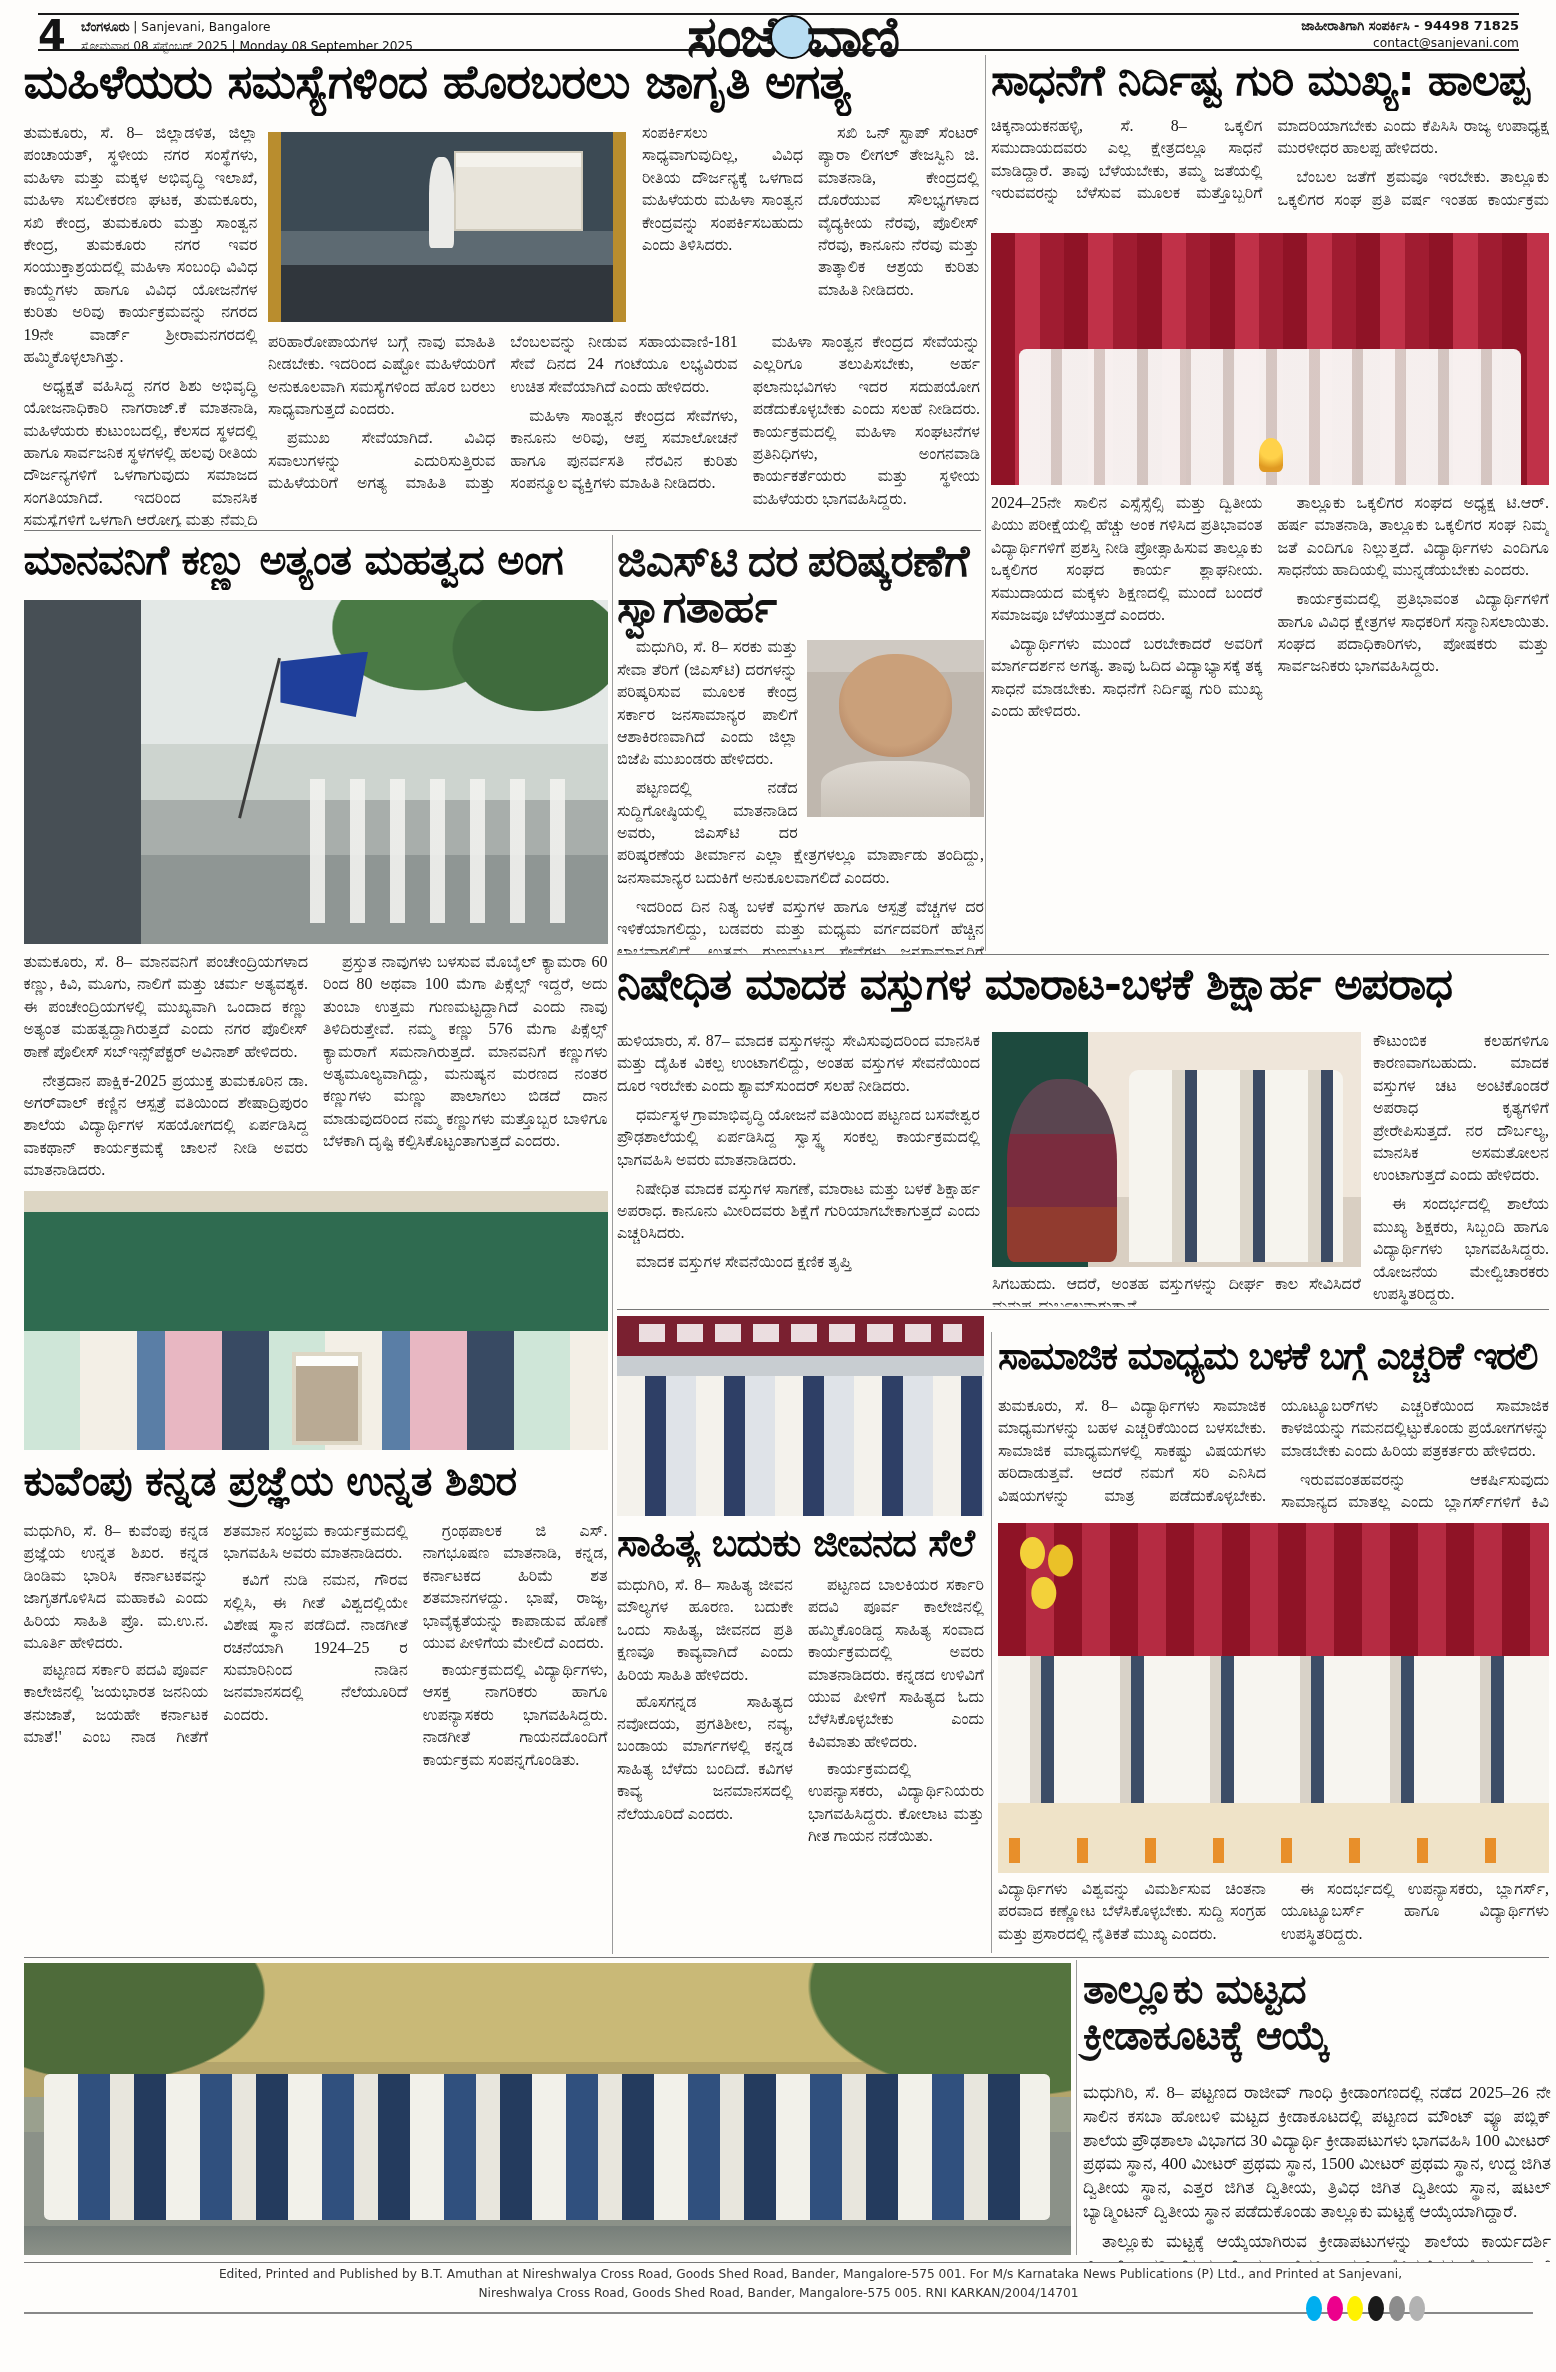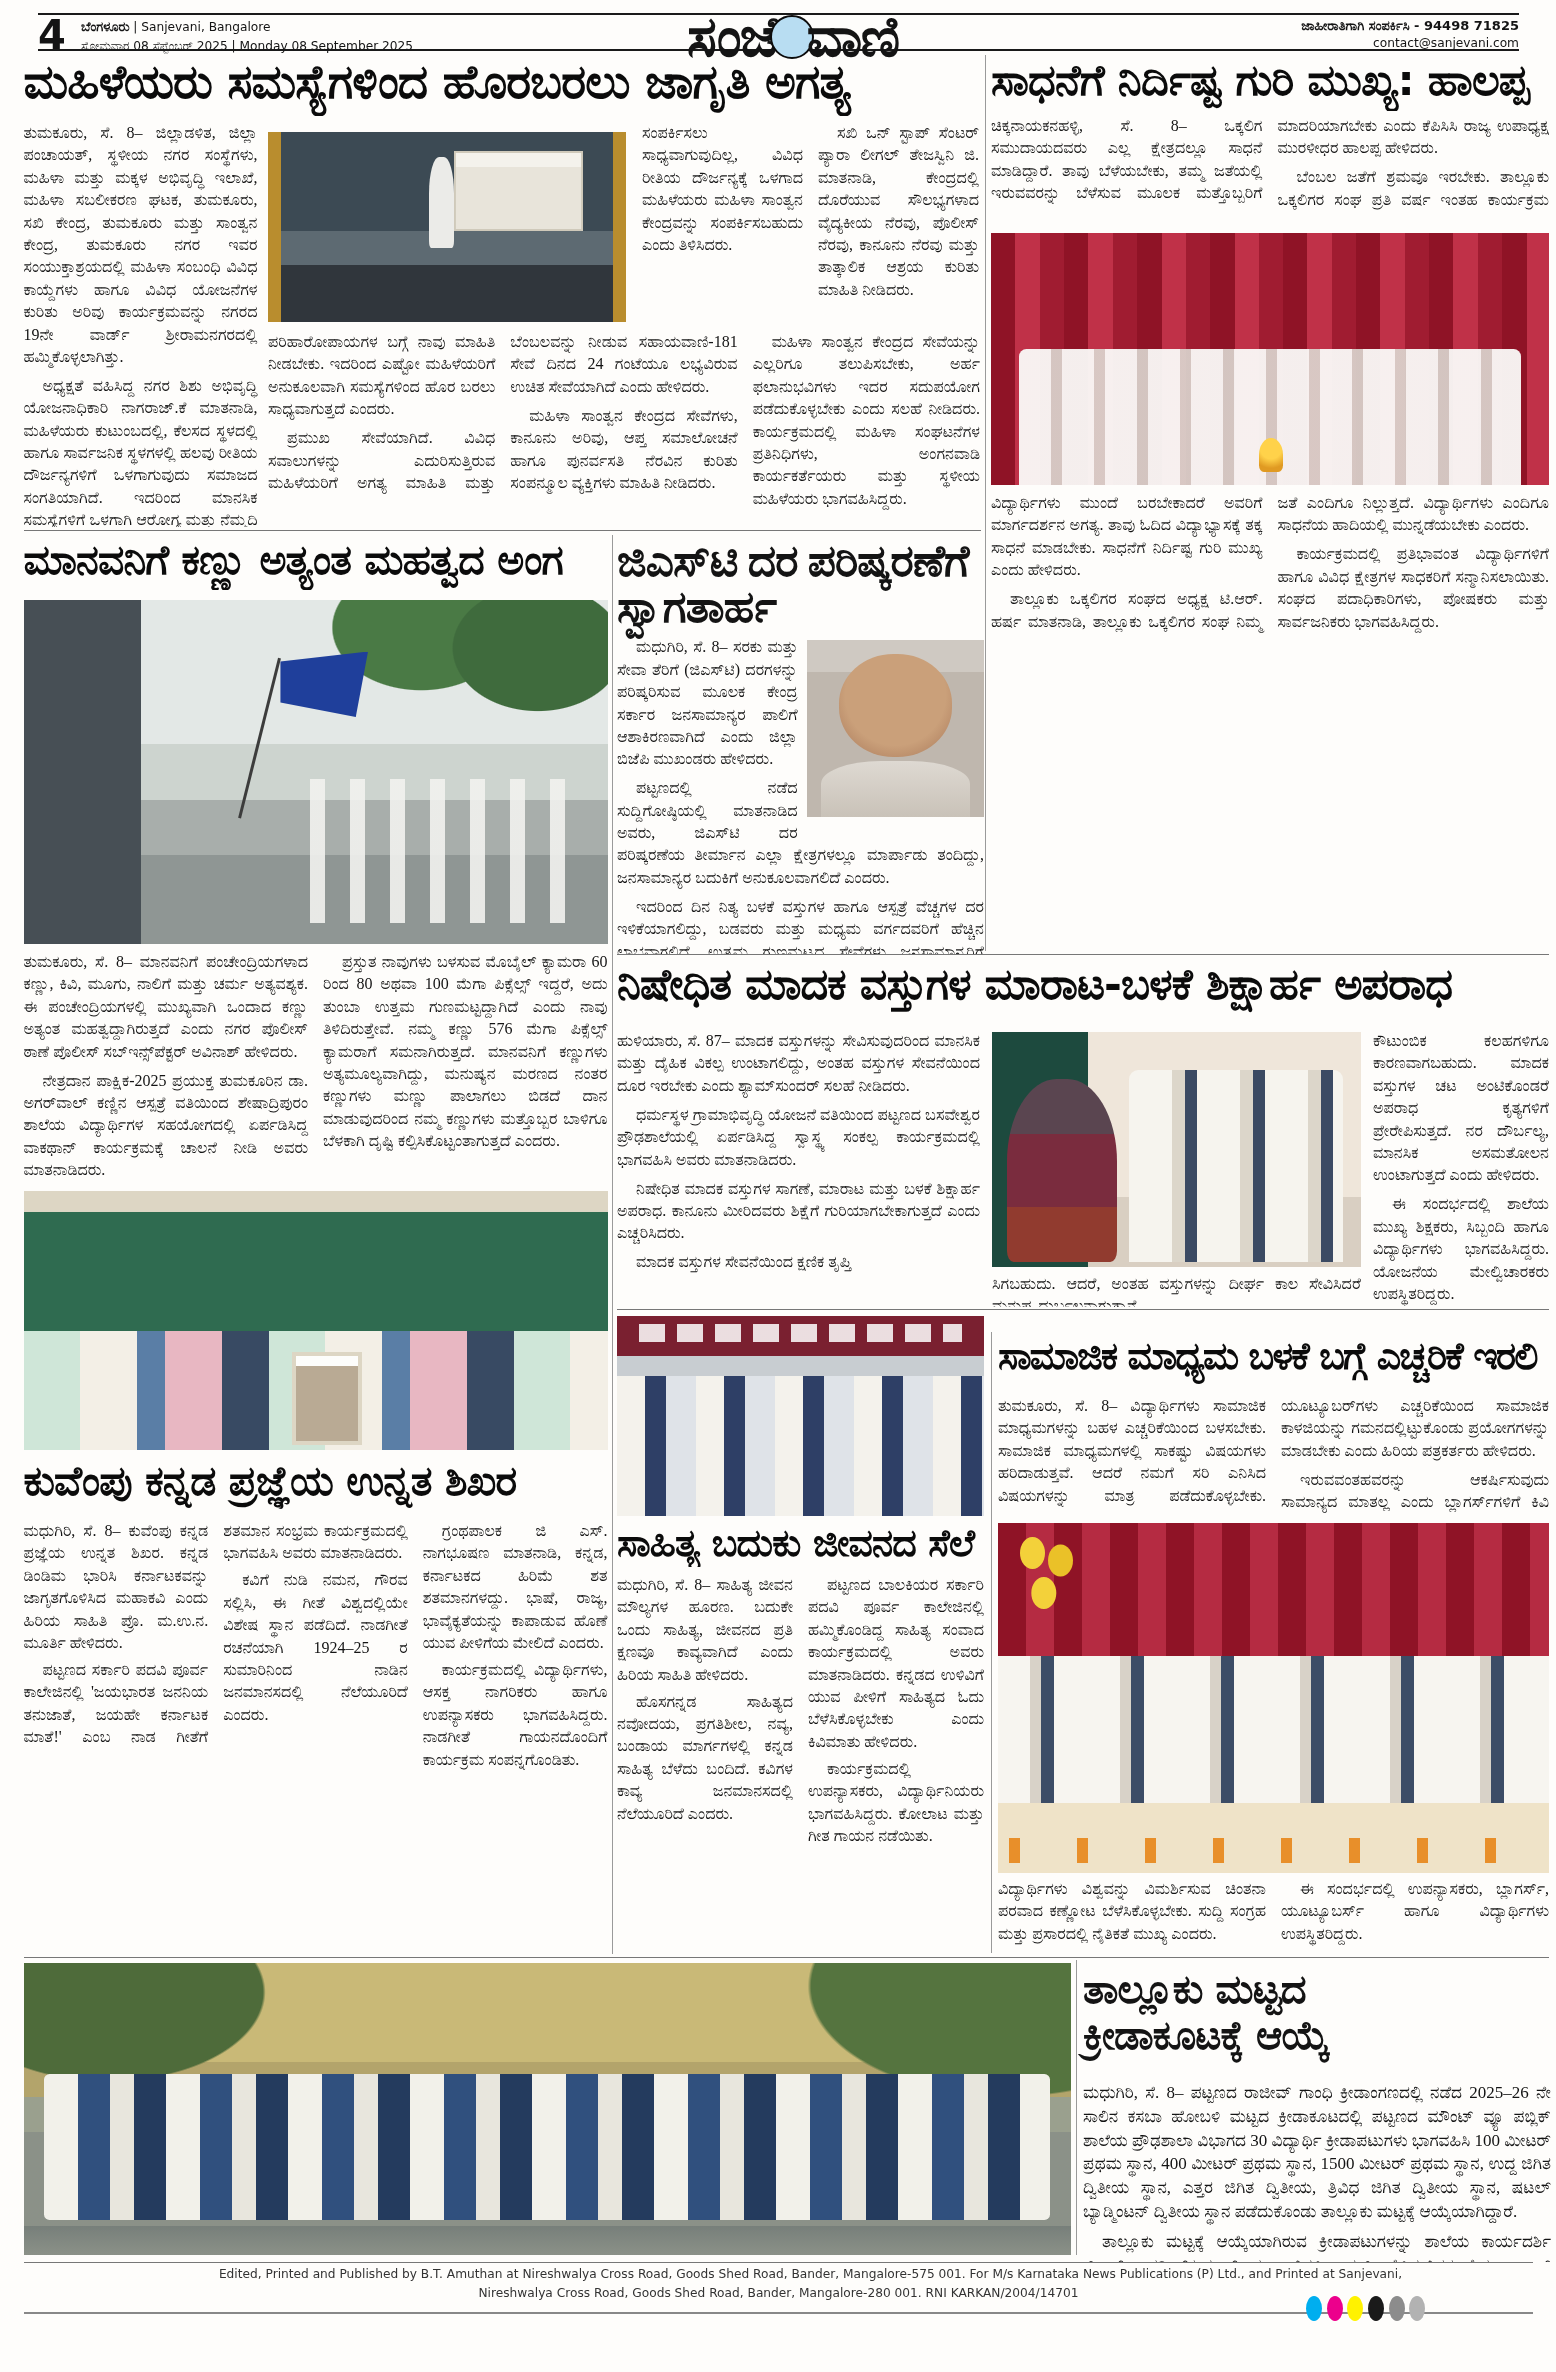--- a/index.html
+++ b/index.html
@@ -184,20 +184,21 @@
 
   <div class="txt cols2" style="left:991px;top:115px;width:558px;height:115px;">
     <p>ಚಿಕ್ಕನಾಯಕನಹಳ್ಳಿ, ಸೆ. 8– ಒಕ್ಕಲಿಗ ಸಮುದಾಯದವರು ಎಲ್ಲ ಕ್ಷೇತ್ರದಲ್ಲೂ ಸಾಧನೆ ಮಾಡಿದ್ದಾರೆ. ತಾವು ಬೆಳೆಯಬೇಕು, ತಮ್ಮ ಜತೆಯಲ್ಲಿ ಇರುವವರನ್ನು ಬೆಳೆಸುವ ಮೂಲಕ ಮತ್ತೊಬ್ಬರಿಗೆ ಮಾದರಿಯಾಗಬೇಕು ಎಂದು ಕೆಪಿಸಿಸಿ ರಾಜ್ಯ ಉಪಾಧ್ಯಕ್ಷ ಮುರಳೀಧರ ಹಾಲಪ್ಪ ಹೇಳಿದರು.</p>
     <p>ಬೆಂಬಲ ಜತೆಗೆ ಶ್ರಮವೂ ಇರಬೇಕು. ತಾಲ್ಲೂಕು ಒಕ್ಕಲಿಗರ ಸಂಘ ಪ್ರತಿ ವರ್ಷ ಇಂತಹ ಕಾರ್ಯಕ್ರಮ ಮಾಡಲಿ. ಸಮುದಾಯ ಭವನ ನಿರ್ಮಾಣವಾದರೆ ನಾವೂ ಸಹ ಸಹಕಾರ ಮಾಡುತ್ತೇವೆ ಎಂದರು.</p>
 
   </div>
 
   <div class="photo ph-halappa" style="left:991px;top:233px;width:558px;height:252px;"></div>
 
   <div class="txt cols2" style="left:991px;top:492px;width:558px;height:458px;">
+    <p>2024–25ನೇ ಸಾಲಿನ ಎಸ್ಸೆಸ್ಸೆಲ್ಸಿ ಮತ್ತು ದ್ವಿತೀಯ ಪಿಯು ಪರೀಕ್ಷೆಯಲ್ಲಿ ಹೆಚ್ಚು ಅಂಕ ಗಳಿಸಿದ ಪ್ರತಿಭಾವಂತ ವಿದ್ಯಾರ್ಥಿಗಳಿಗೆ ಪ್ರಶಸ್ತಿ ನೀಡಿ ಪ್ರೋತ್ಸಾಹಿಸುವ ತಾಲ್ಲೂಕು ಒಕ್ಕಲಿಗರ ಸಂಘದ ಕಾರ್ಯ ಶ್ಲಾಘನೀಯ. ಸಮುದಾಯದ ಮಕ್ಕಳು ಶಿಕ್ಷಣದಲ್ಲಿ ಮುಂದೆ ಬಂದರೆ ಸಮಾಜವೂ ಬೆಳೆಯುತ್ತದೆ ಎಂದರು.</p>
     <p>ವಿದ್ಯಾರ್ಥಿಗಳು ಮುಂದೆ ಬರಬೇಕಾದರೆ ಅವರಿಗೆ ಮಾರ್ಗದರ್ಶನ ಅಗತ್ಯ. ತಾವು ಓದಿದ ವಿದ್ಯಾಭ್ಯಾಸಕ್ಕೆ ತಕ್ಕ ಸಾಧನೆ ಮಾಡಬೇಕು. ಸಾಧನೆಗೆ ನಿರ್ದಿಷ್ಟ ಗುರಿ ಮುಖ್ಯ ಎಂದು ಹೇಳಿದರು.</p>
     <p>ತಾಲ್ಲೂಕು ಒಕ್ಕಲಿಗರ ಸಂಘದ ಅಧ್ಯಕ್ಷ ಟಿ.ಆರ್. ಹರ್ಷ ಮಾತನಾಡಿ, ತಾಲ್ಲೂಕು ಒಕ್ಕಲಿಗರ ಸಂಘ ನಿಮ್ಮ ಜತೆ ಎಂದಿಗೂ ನಿಲ್ಲುತ್ತದೆ. ವಿದ್ಯಾರ್ಥಿಗಳು ಎಂದಿಗೂ ಸಾಧನೆಯ ಹಾದಿಯಲ್ಲಿ ಮುನ್ನಡೆಯಬೇಕು ಎಂದರು.</p>
     <p>ಕಾರ್ಯಕ್ರಮದಲ್ಲಿ ಪ್ರತಿಭಾವಂತ ವಿದ್ಯಾರ್ಥಿಗಳಿಗೆ ಹಾಗೂ ವಿವಿಧ ಕ್ಷೇತ್ರಗಳ ಸಾಧಕರಿಗೆ ಸನ್ಮಾನಿಸಲಾಯಿತು. ಸಂಘದ ಪದಾಧಿಕಾರಿಗಳು, ಪೋಷಕರು ಮತ್ತು ಸಾರ್ವಜನಿಕರು ಭಾಗವಹಿಸಿದ್ದರು.</p>
   </div>
 
   <div class="headline" style="left:23.5px;top:539px;width:584px;height:51px;font-size:41px;">ಮಾನವನಿಗೆ ಕಣ್ಣು ಅತ್ಯಂತ ಮಹತ್ವದ ಅಂಗ</div>
 
   <div class="photo ph-eye" style="left:23.5px;top:600px;width:584px;height:344px;">
     <span class="ph-eye-walkers"></span>
   </div>
@@ -284,21 +285,21 @@
     <div>ಕ್ರೀಡಾಕೂಟಕ್ಕೆ ಆಯ್ಕೆ</div>
   </div>
 
   <div class="txt" style="left:1083px;top:2073px;width:468px;height:181px;margin-top:8px;">
     <p style="font-size:17px;">ಮಧುಗಿರಿ, ಸೆ. 8– ಪಟ್ಟಣದ ರಾಜೀವ್ ಗಾಂಧಿ ಕ್ರೀಡಾಂಗಣದಲ್ಲಿ ನಡೆದ 2025–26 ನೇ ಸಾಲಿನ ಕಸಬಾ ಹೋಬಳಿ ಮಟ್ಟದ ಕ್ರೀಡಾಕೂಟದಲ್ಲಿ ಪಟ್ಟಣದ ಮೌಂಟ್ ವ್ಯೂ ಪಬ್ಲಿಕ್ ಶಾಲೆಯ ಪ್ರೌಢಶಾಲಾ ವಿಭಾಗದ 30 ವಿದ್ಯಾರ್ಥಿ ಕ್ರೀಡಾಪಟುಗಳು ಭಾಗವಹಿಸಿ 100 ಮೀಟರ್ ಪ್ರಥಮ ಸ್ಥಾನ, 400 ಮೀಟರ್ ಪ್ರಥಮ ಸ್ಥಾನ, 1500 ಮೀಟರ್ ಪ್ರಥಮ ಸ್ಥಾನ, ಉದ್ದ ಜಿಗಿತ ದ್ವಿತೀಯ ಸ್ಥಾನ, ಎತ್ತರ ಜಿಗಿತ ದ್ವಿತೀಯ, ತ್ರಿವಿಧ ಜಿಗಿತ ದ್ವಿತೀಯ ಸ್ಥಾನ, ಷಟಲ್ ಬ್ಯಾಡ್ಮಿಂಟನ್ ದ್ವಿತೀಯ ಸ್ಥಾನ ಪಡೆದುಕೊಂಡು ತಾಲ್ಲೂಕು ಮಟ್ಟಕ್ಕೆ ಆಯ್ಕೆಯಾಗಿದ್ದಾರೆ.</p>
     <p style="font-size:17px;">ತಾಲ್ಲೂಕು ಮಟ್ಟಕ್ಕೆ ಆಯ್ಕೆಯಾಗಿರುವ ಕ್ರೀಡಾಪಟುಗಳನ್ನು ಶಾಲೆಯ ಕಾರ್ಯದರ್ಶಿ ಜಿ.ಎಸ್. ಜಗದೀಶ್‌ಕುಮಾರ್, ಮುಖ್ಯ ಶಿಕ್ಷಕಿ ವಾಸಂತಿ, ದೈಹಿಕ ಶಿಕ್ಷಕ ಜೆ.ಮಂಜುನಾಥ್ ,ಸಹ ಶಿಕ್ಷಕರು ಮತ್ತು ಸಿಬ್ಬಂದಿ ವರ್ಗದವರು ಅಭಿನಂದಿಸಿದ್ದಾರೆ.</p>
   </div>
 
   <div class="rule-h thin" style="left:23.5px;top:2262px;width:1509px;"></div>
   <div class="footer-line" style="top:2267px;padding-left:32px;">Edited, Printed and Published by B.T. Amuthan at Nireshwalya Cross Road, Goods Shed Road, Bander, Mangalore-575 001. For M/s Karnataka News Publications (P) Ltd., and Printed at Sanjevani,</div>
-  <div class="footer-line" style="top:2286px;">Nireshwalya Cross Road, Goods Shed Road, Bander, Mangalore-280 001. RNI KARKAN/2004/14701</div>
+  <div class="footer-line" style="top:2286px;">Nireshwalya Cross Road, Goods Shed Road, Bander, Mangalore-575 005. RNI KARKAN/2004/14701</div>
   <div class="rule-h" style="left:23.5px;top:2312px;width:1509px;background:#888;"></div>
 
   <div class="cmyk" style="left:1306px;top:2296px;">
     <i class="dot-c"></i>
     <i class="dot-m"></i>
     <i class="dot-y"></i>
     <i class="dot-k"></i>
     <i class="dot-g1"></i>
     <i class="dot-g2"></i>
   </div>

